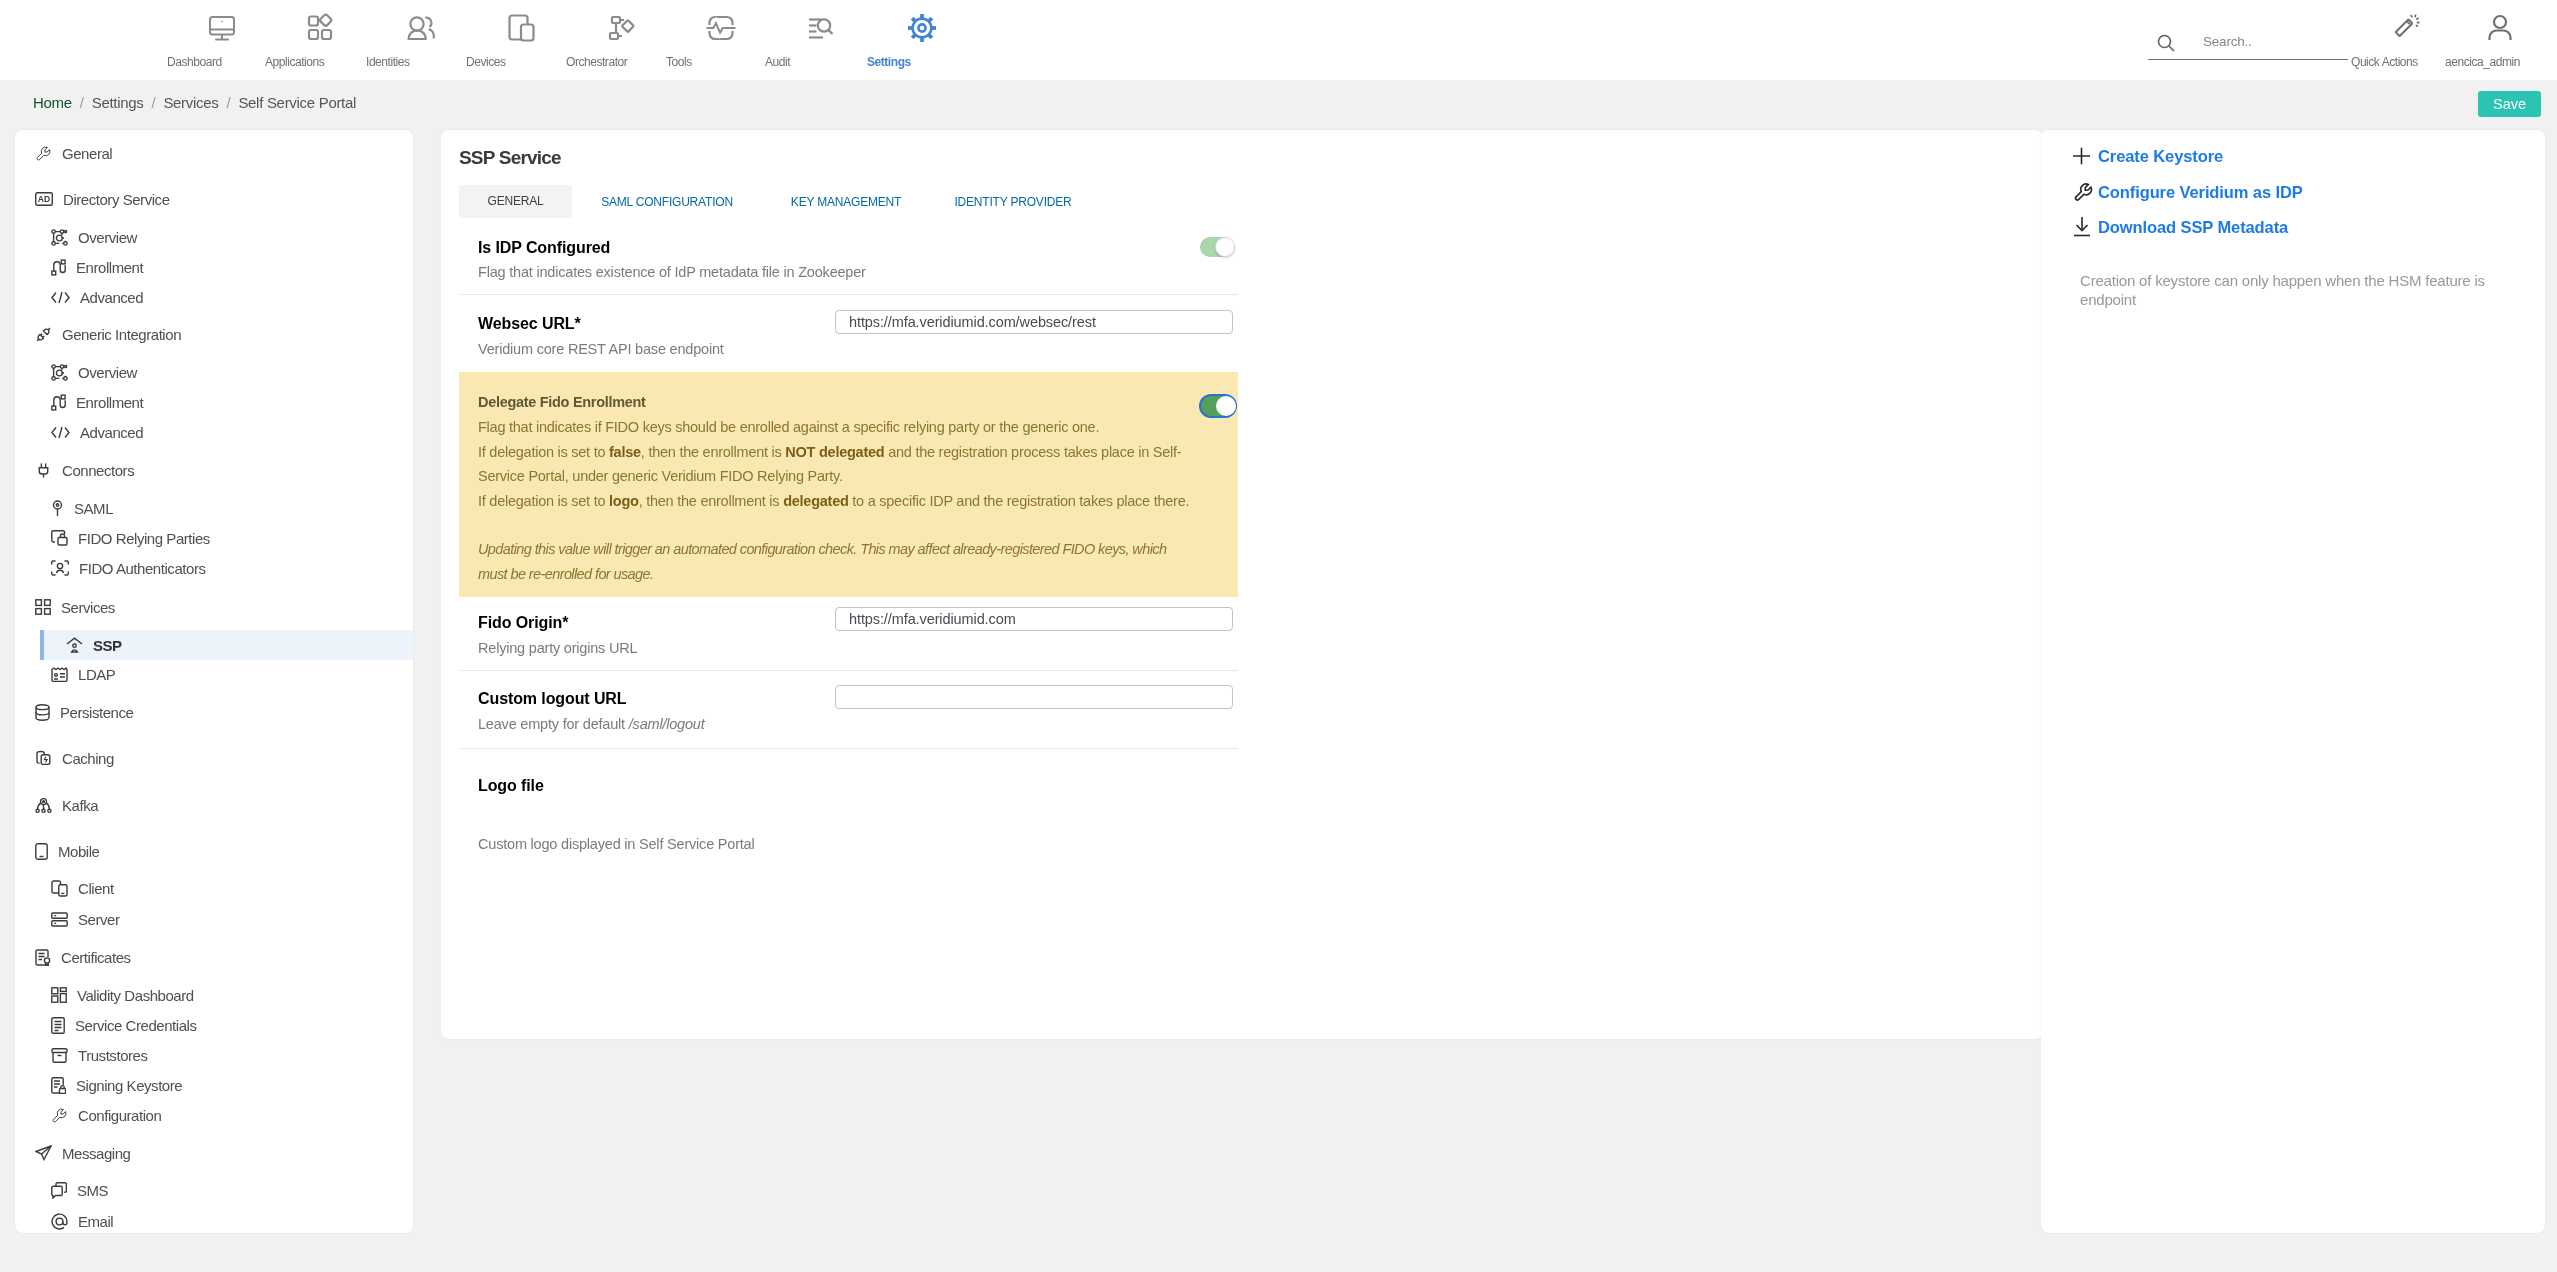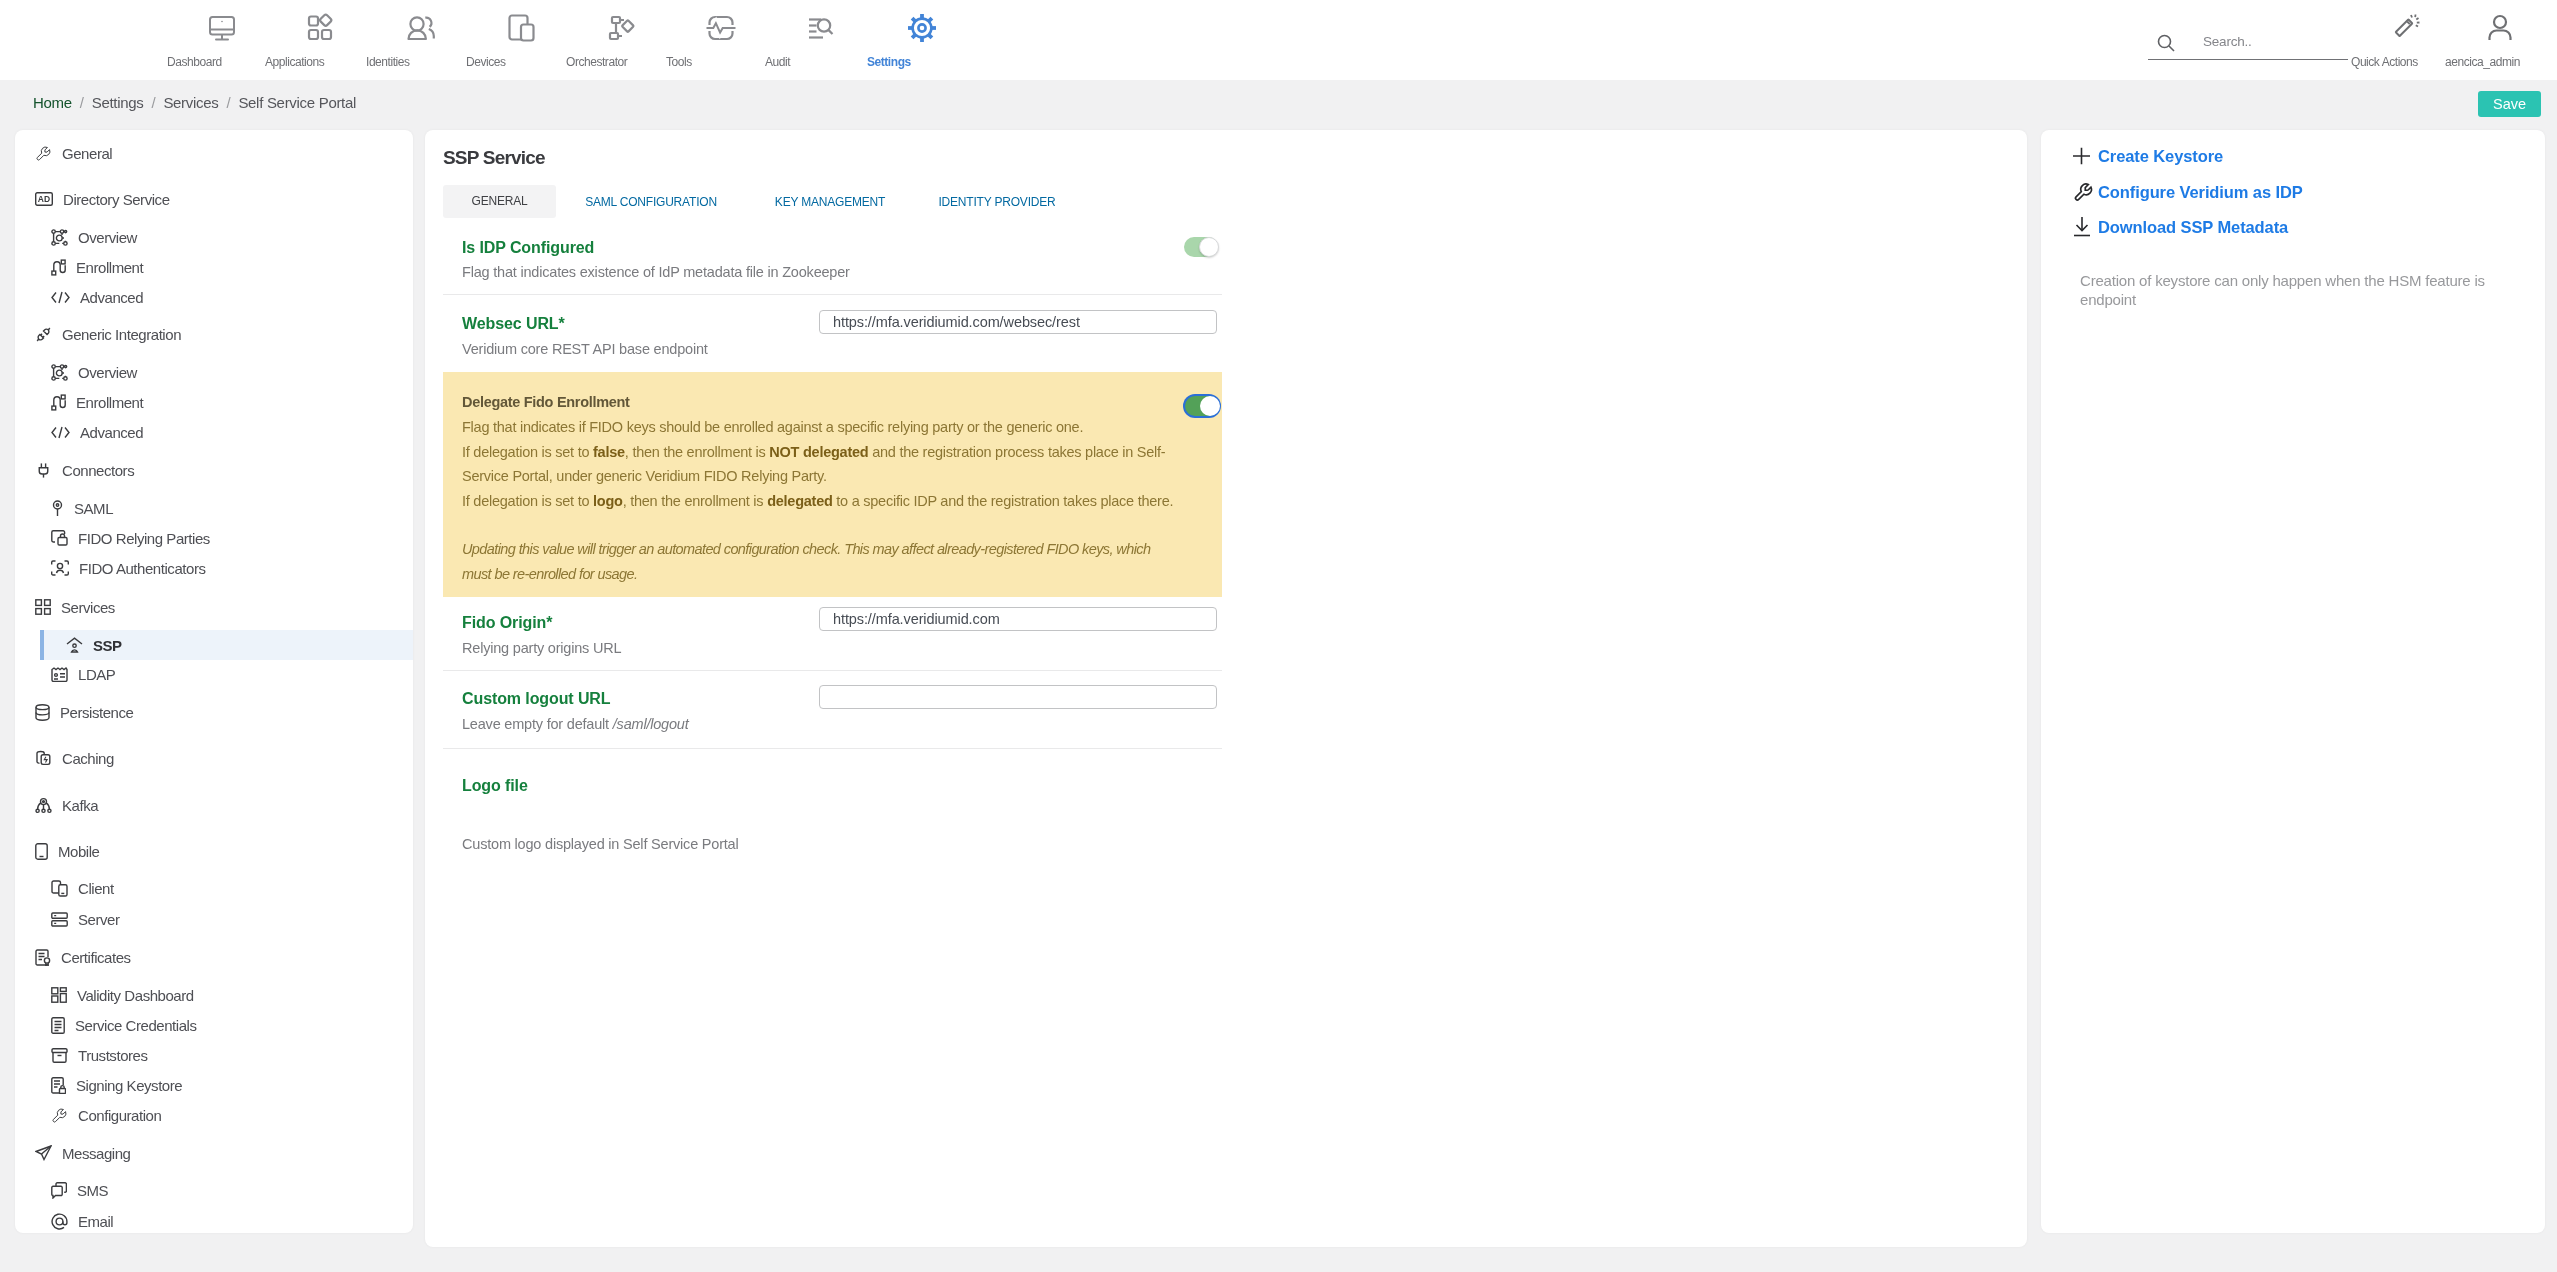--- a/index.html
+++ b/index.html
@@ -18,36 +18,36 @@
 .search-tx{position:absolute;left:2203px;top:41px;transform:translateY(-50%);font-size:13.5px;letter-spacing:-0.2px;color:#84858a}
 .search-ln{position:absolute;left:2148px;top:59px;width:200px;height:1px;background:#707175}
 
 .crumbs{position:absolute;left:33px;top:102px;transform:translateY(-50%);font-size:15px;letter-spacing:-0.3px;color:#55565b}
 .crumbs .home{color:#14532d}
 .crumbs .sep{color:#9a9b9e;padding:0 8px}
 .savebtn{position:absolute;left:2478px;top:91px;width:63px;height:26px;background:#2bc3b2;border-radius:3px;color:#fff;font-size:14.5px;text-align:center;line-height:26px}
 
 .card{position:absolute;background:#fff;border-radius:8px;box-shadow:0 0 3px rgba(0,0,0,0.05)}
 .side{left:15px;top:130px;width:398px;height:1103px}
-.main{left:425px;top:130px;width:1602px;height:1117px}
+.main{left:441px;top:130px;width:1602px;height:909px}
 .rpanel{left:2041px;top:130px;width:504px;height:1103px}
 
 .si{position:absolute;left:0;width:100%;height:30px;display:flex;align-items:center}
 .si svg{flex:0 0 auto}
 .si.p svg{margin-left:20px}
 .si.c svg{margin-left:36px}
 .si .t{margin-left:10px;font-size:15px;letter-spacing:-0.45px;color:#4e4f54;white-space:nowrap}
 .si.sel{background:#edf3fa;border-left:4px solid #8cb4e4;left:25px;width:373px}
 .si.sel svg{margin-left:22px}
 .si.sel .t{font-weight:700;color:#303135}
 
 .title{position:absolute;left:18px;top:27.5px;transform:translateY(-50%);font-size:19px;letter-spacing:-0.8px;font-weight:700;color:#3a3b3f}
 .tabact{position:absolute;left:18px;top:55px;width:113px;height:33px;background:#f3f3f4;border-radius:3px;color:#3f4044;font-size:12px;letter-spacing:-0.2px;text-align:center;line-height:33px}
 .tabx{position:absolute;top:71.5px;transform:translate(-50%,-50%);font-size:12px;letter-spacing:-0.2px;color:#0369a1;white-space:nowrap}
-.flabel{position:absolute;left:37px;transform:translateY(-50%);font-size:16px;letter-spacing:-0.1px;font-weight:700;color:#15803d;white-space:nowrap}
+.flabel{position:absolute;left:37px;transform:translateY(-50%);font-size:16px;letter-spacing:-0.1px;font-weight:700;color:#000000;white-space:nowrap}
 .fsub{position:absolute;left:37px;transform:translateY(-50%);font-size:14.5px;letter-spacing:-0.2px;color:#7a7b7f;white-space:nowrap}
 .divider{position:absolute;left:18px;width:779px;height:1px;background:#e9e9ea}
 .input{position:absolute;left:394px;width:398px;height:24px;border:1px solid #c2c3c5;border-radius:4px;font-size:14.5px;letter-spacing:-0.1px;color:#474c54;line-height:23px;padding-left:13px;background:#fff;white-space:nowrap}
 .toggle{position:absolute;width:34px;height:20px;border-radius:10px}
 .toggle .knob{position:absolute;top:0;width:20px;height:20px;border-radius:50%;background:#fff}
 .tg1{background:#a9d6ab}
 .tg1 .knob{right:-1px;border:1px solid #d8d9db;box-shadow:0 1px 2px rgba(0,0,0,0.18)}
 .tg2{background:#53a158;box-shadow:0 0 0 2px #2b6fd8}
 .tg2 .knob{right:-1px}
 .ybox{position:absolute;left:18px;top:241.5px;width:779px;height:225px;background:#fae8b2}

